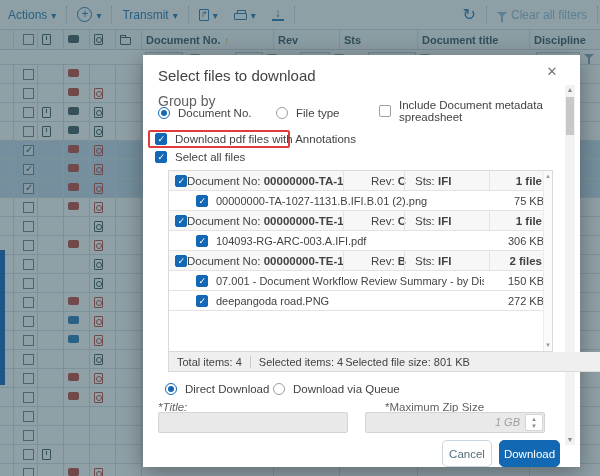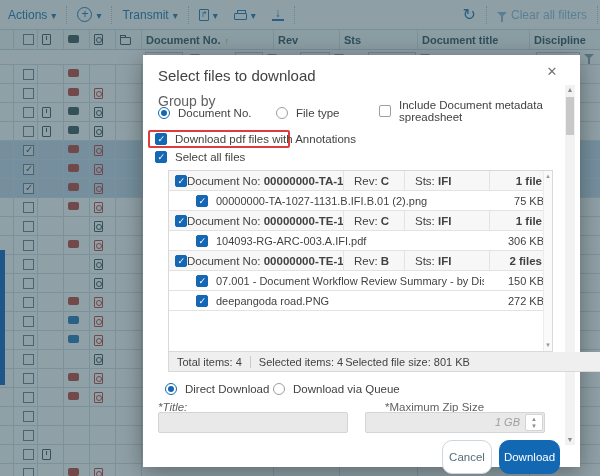--- a/index.html
+++ b/index.html
@@ -84,21 +84,21 @@
   .ilabel{margin-left:8px;font-size:11.5px;color:#424242;}
   .redbox{position:absolute;left:5px;top:75px;width:142px;height:18px;border:2px solid #e23b3b;border-radius:2px;}
 
   
   .flist{position:absolute;left:25px;top:115px;width:385px;height:182px;border:1px solid #d9d9d9;background:#fff;}
   .lrow{display:flex;align-items:center;height:20px;border-bottom:1px solid #e3e3e3;font-size:11px;position:relative;}
   .lrow.g{background:#f7f7f7;font-size:11.5px;}
   .lrow .cbx{margin-left:6px;}
   .lrow.f .cbx{margin-left:27px;}
   .gtext{position:absolute;left:18px;width:156px;white-space:nowrap;overflow:hidden;}
-  .grev{position:absolute;left:174px;width:61px;border-left:1px solid #e3e3e3;height:100%;display:flex;align-items:center;padding-left:10px;}
+  .grev{position:absolute;left:174px;width:61px;border-left:1px solid #e3e3e3;height:100%;display:flex;align-items:center;padding-left:27px;}
   .gsts{position:absolute;left:235px;width:85px;border-left:1px solid #e3e3e3;height:100%;display:flex;align-items:center;padding-left:10px;}
   .gcount{position:absolute;left:320px;right:8px;border-left:1px solid #e3e3e3;height:100%;display:flex;align-items:center;justify-content:flex-end;font-weight:bold;padding-right:2px;}
   .fname{position:absolute;left:47px;width:268px;white-space:nowrap;overflow:hidden;color:#424242;}
   .fsize{position:absolute;left:320px;right:8px;height:100%;display:flex;align-items:center;justify-content:flex-end;color:#424242;}
   .b{font-weight:bold;}
   .l-scroll{position:absolute;right:0;top:0;width:9px;height:100%;background:#fafafa;border-left:1px solid #ececec;}
   .l-scroll .up,.l-scroll .dn{position:absolute;left:0;width:8px;height:9px;color:#999;font-size:6px;text-align:center;line-height:9px;}
   .l-scroll .up{top:1px;}.l-scroll .up:before{content:"▲";}
   .l-scroll .dn{bottom:1px;}.l-scroll .dn:before{content:"▼";}
 
@@ -106,21 +106,21 @@
   .lfooter .vsep{width:1px;height:12px;background:#c9c9c9;margin:0 8px;}
 
   
   .flabel{position:absolute;font-size:11.5px;color:#616161;}
   .dinput{position:absolute;height:21px;background:#e9e9e9;border:1px solid #d4d4d4;border-radius:2px;font-style:italic;}
   .zipval{position:absolute;right:24px;top:3px;color:#9e9e9e;font-size:11px;}
   .spin{position:absolute;right:1px;top:1px;width:18px;height:17px;background:#fff;border:1px solid #d4d4d4;border-radius:2px;}
   .spin .su,.spin .sd{position:absolute;left:0;width:16px;height:8px;color:#8a8a8a;font-size:6px;text-align:center;line-height:8px;cursor:pointer;}
   .spin .su{top:0;}.spin .su:before{content:"▲";}
   .spin .sd{bottom:0;}.spin .sd:before{content:"▼";}
-  .btn{position:absolute;height:34px;border-radius:10px;font-size:11.5px;display:flex;align-items:center;justify-content:center;cursor:pointer;}
+  .btn{position:absolute;height:27px;border-radius:5px;font-size:11.5px;display:flex;align-items:center;justify-content:center;cursor:pointer;}
   .btn.cancel{left:299px;top:385px;width:50px;background:#fff;border:1px solid #ccd6de;color:#546e7a;}
   .btn.primary{left:356px;top:385px;width:61px;background:#1368b4;border:1px solid #1368b4;color:#fff;}
 </style>
 </head>
 <body>
 
 <div class="screen">
 
   <div class="app">
 

